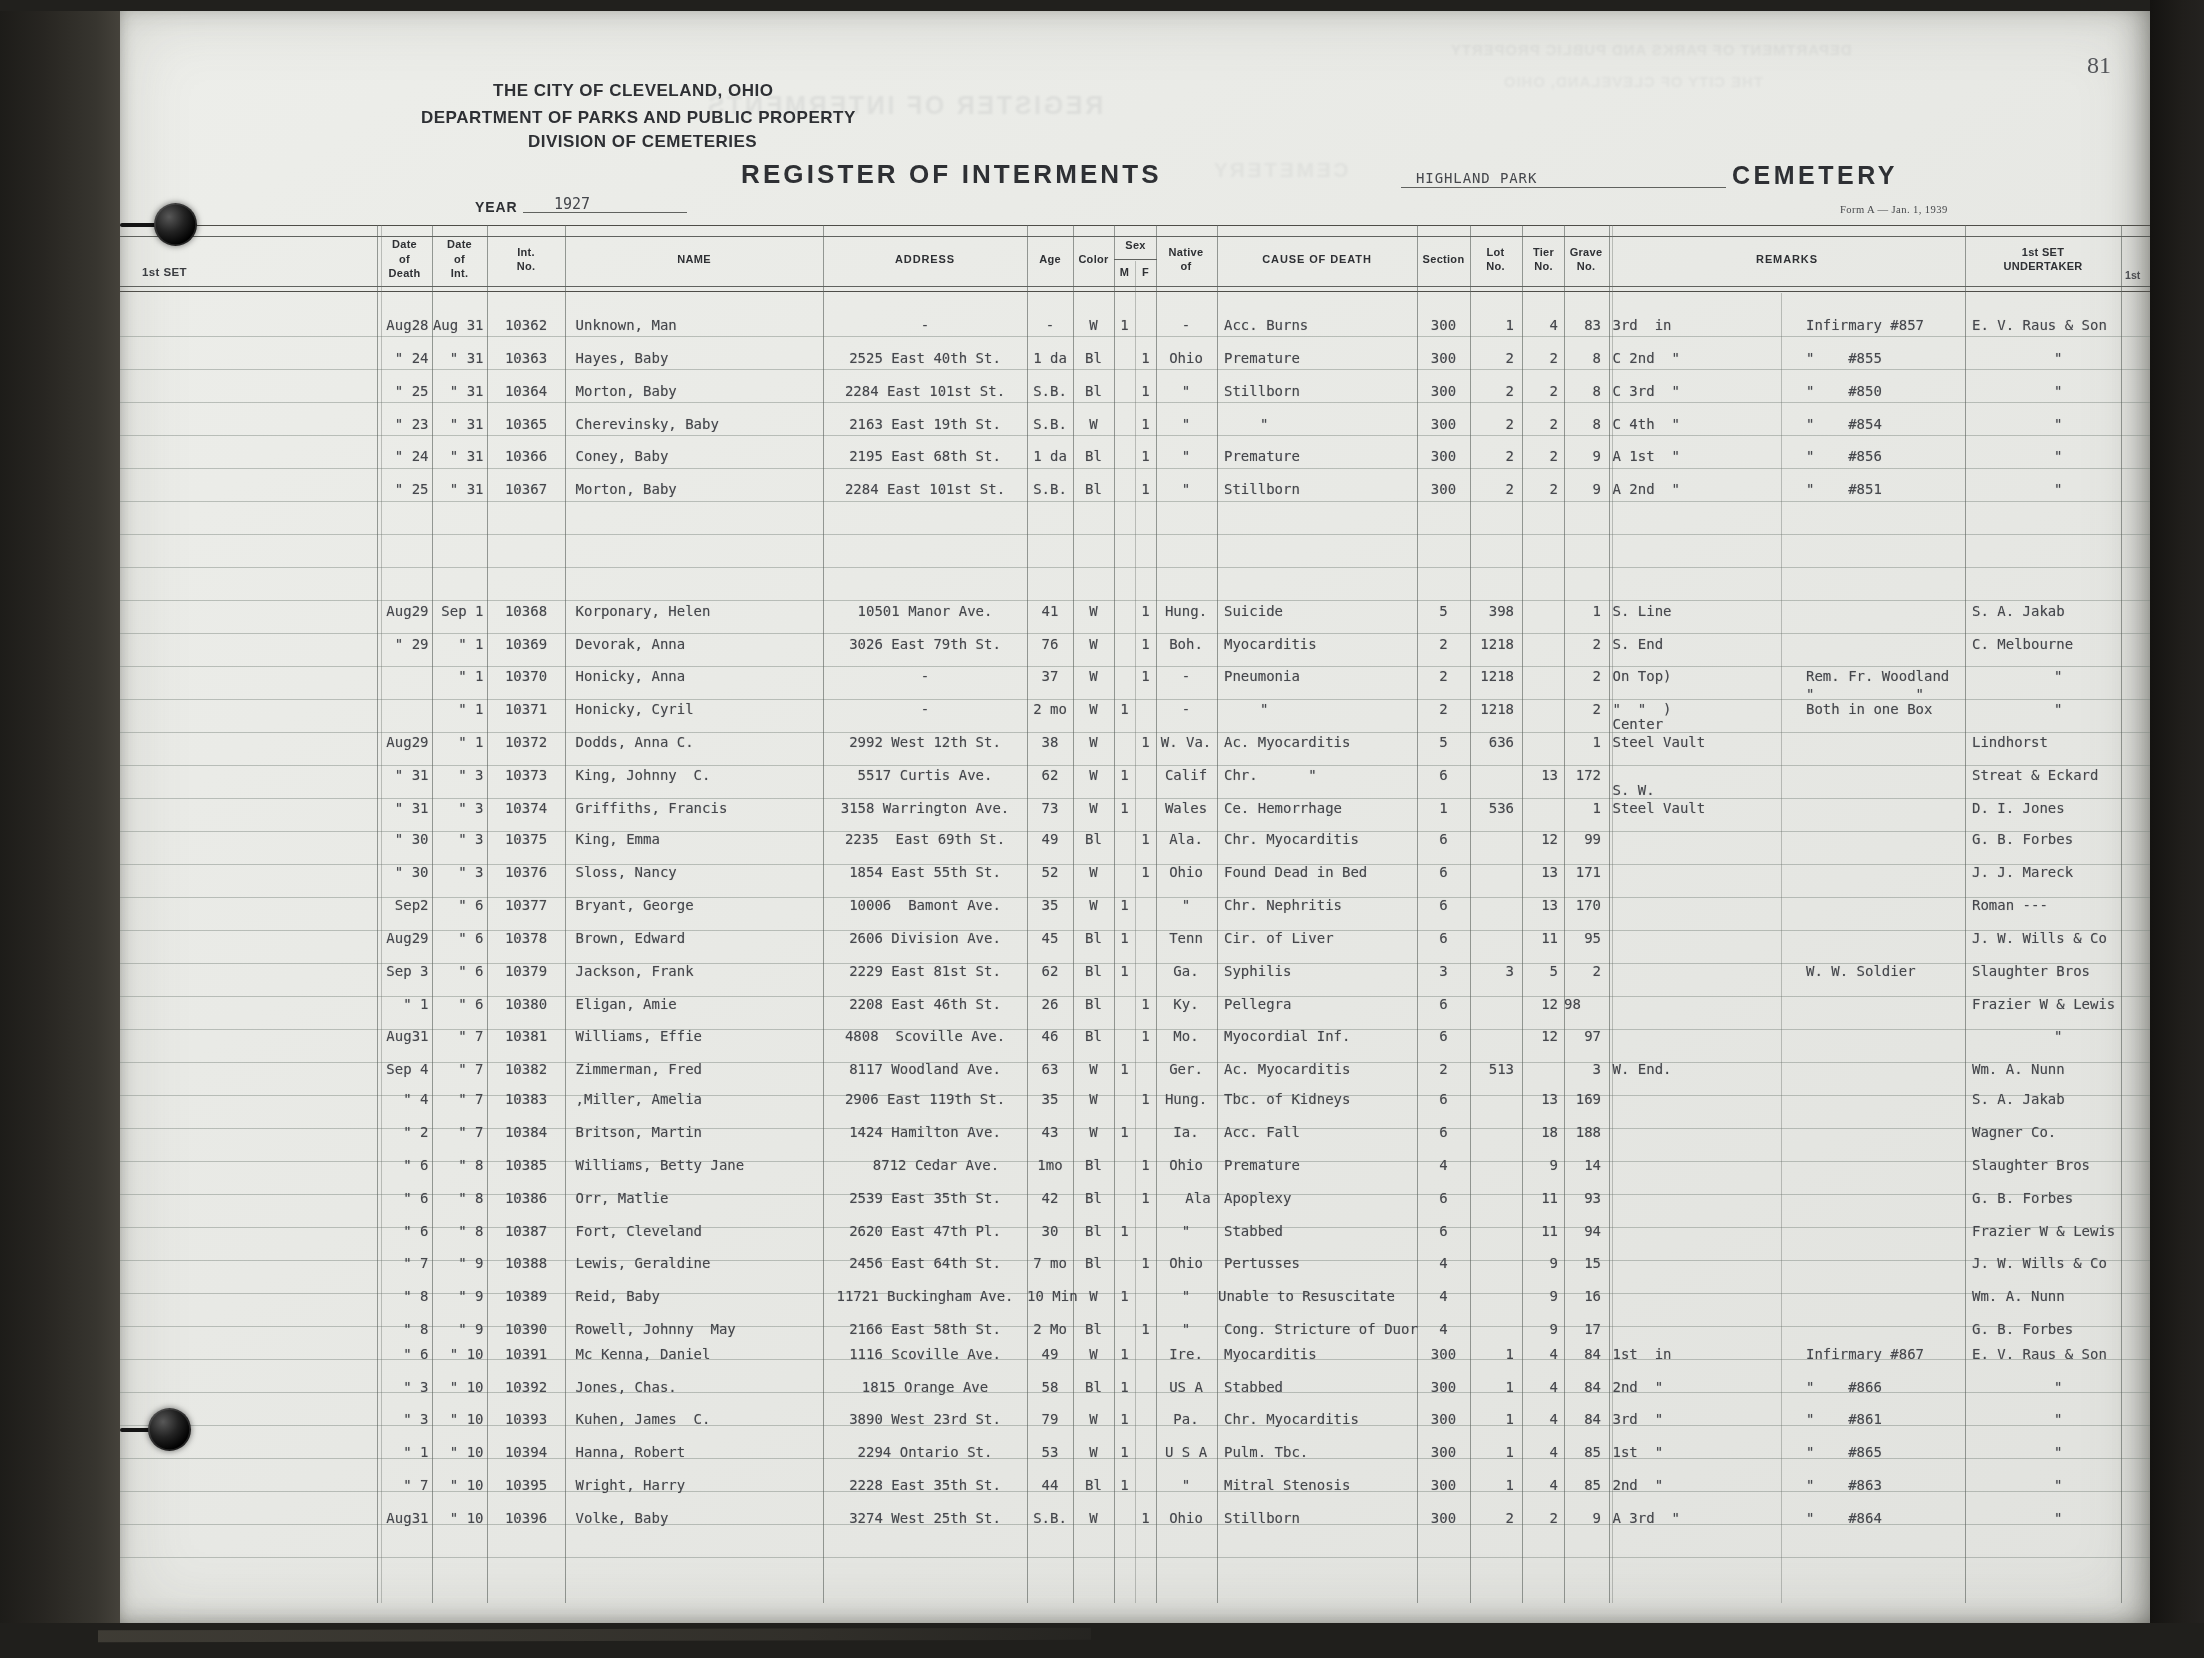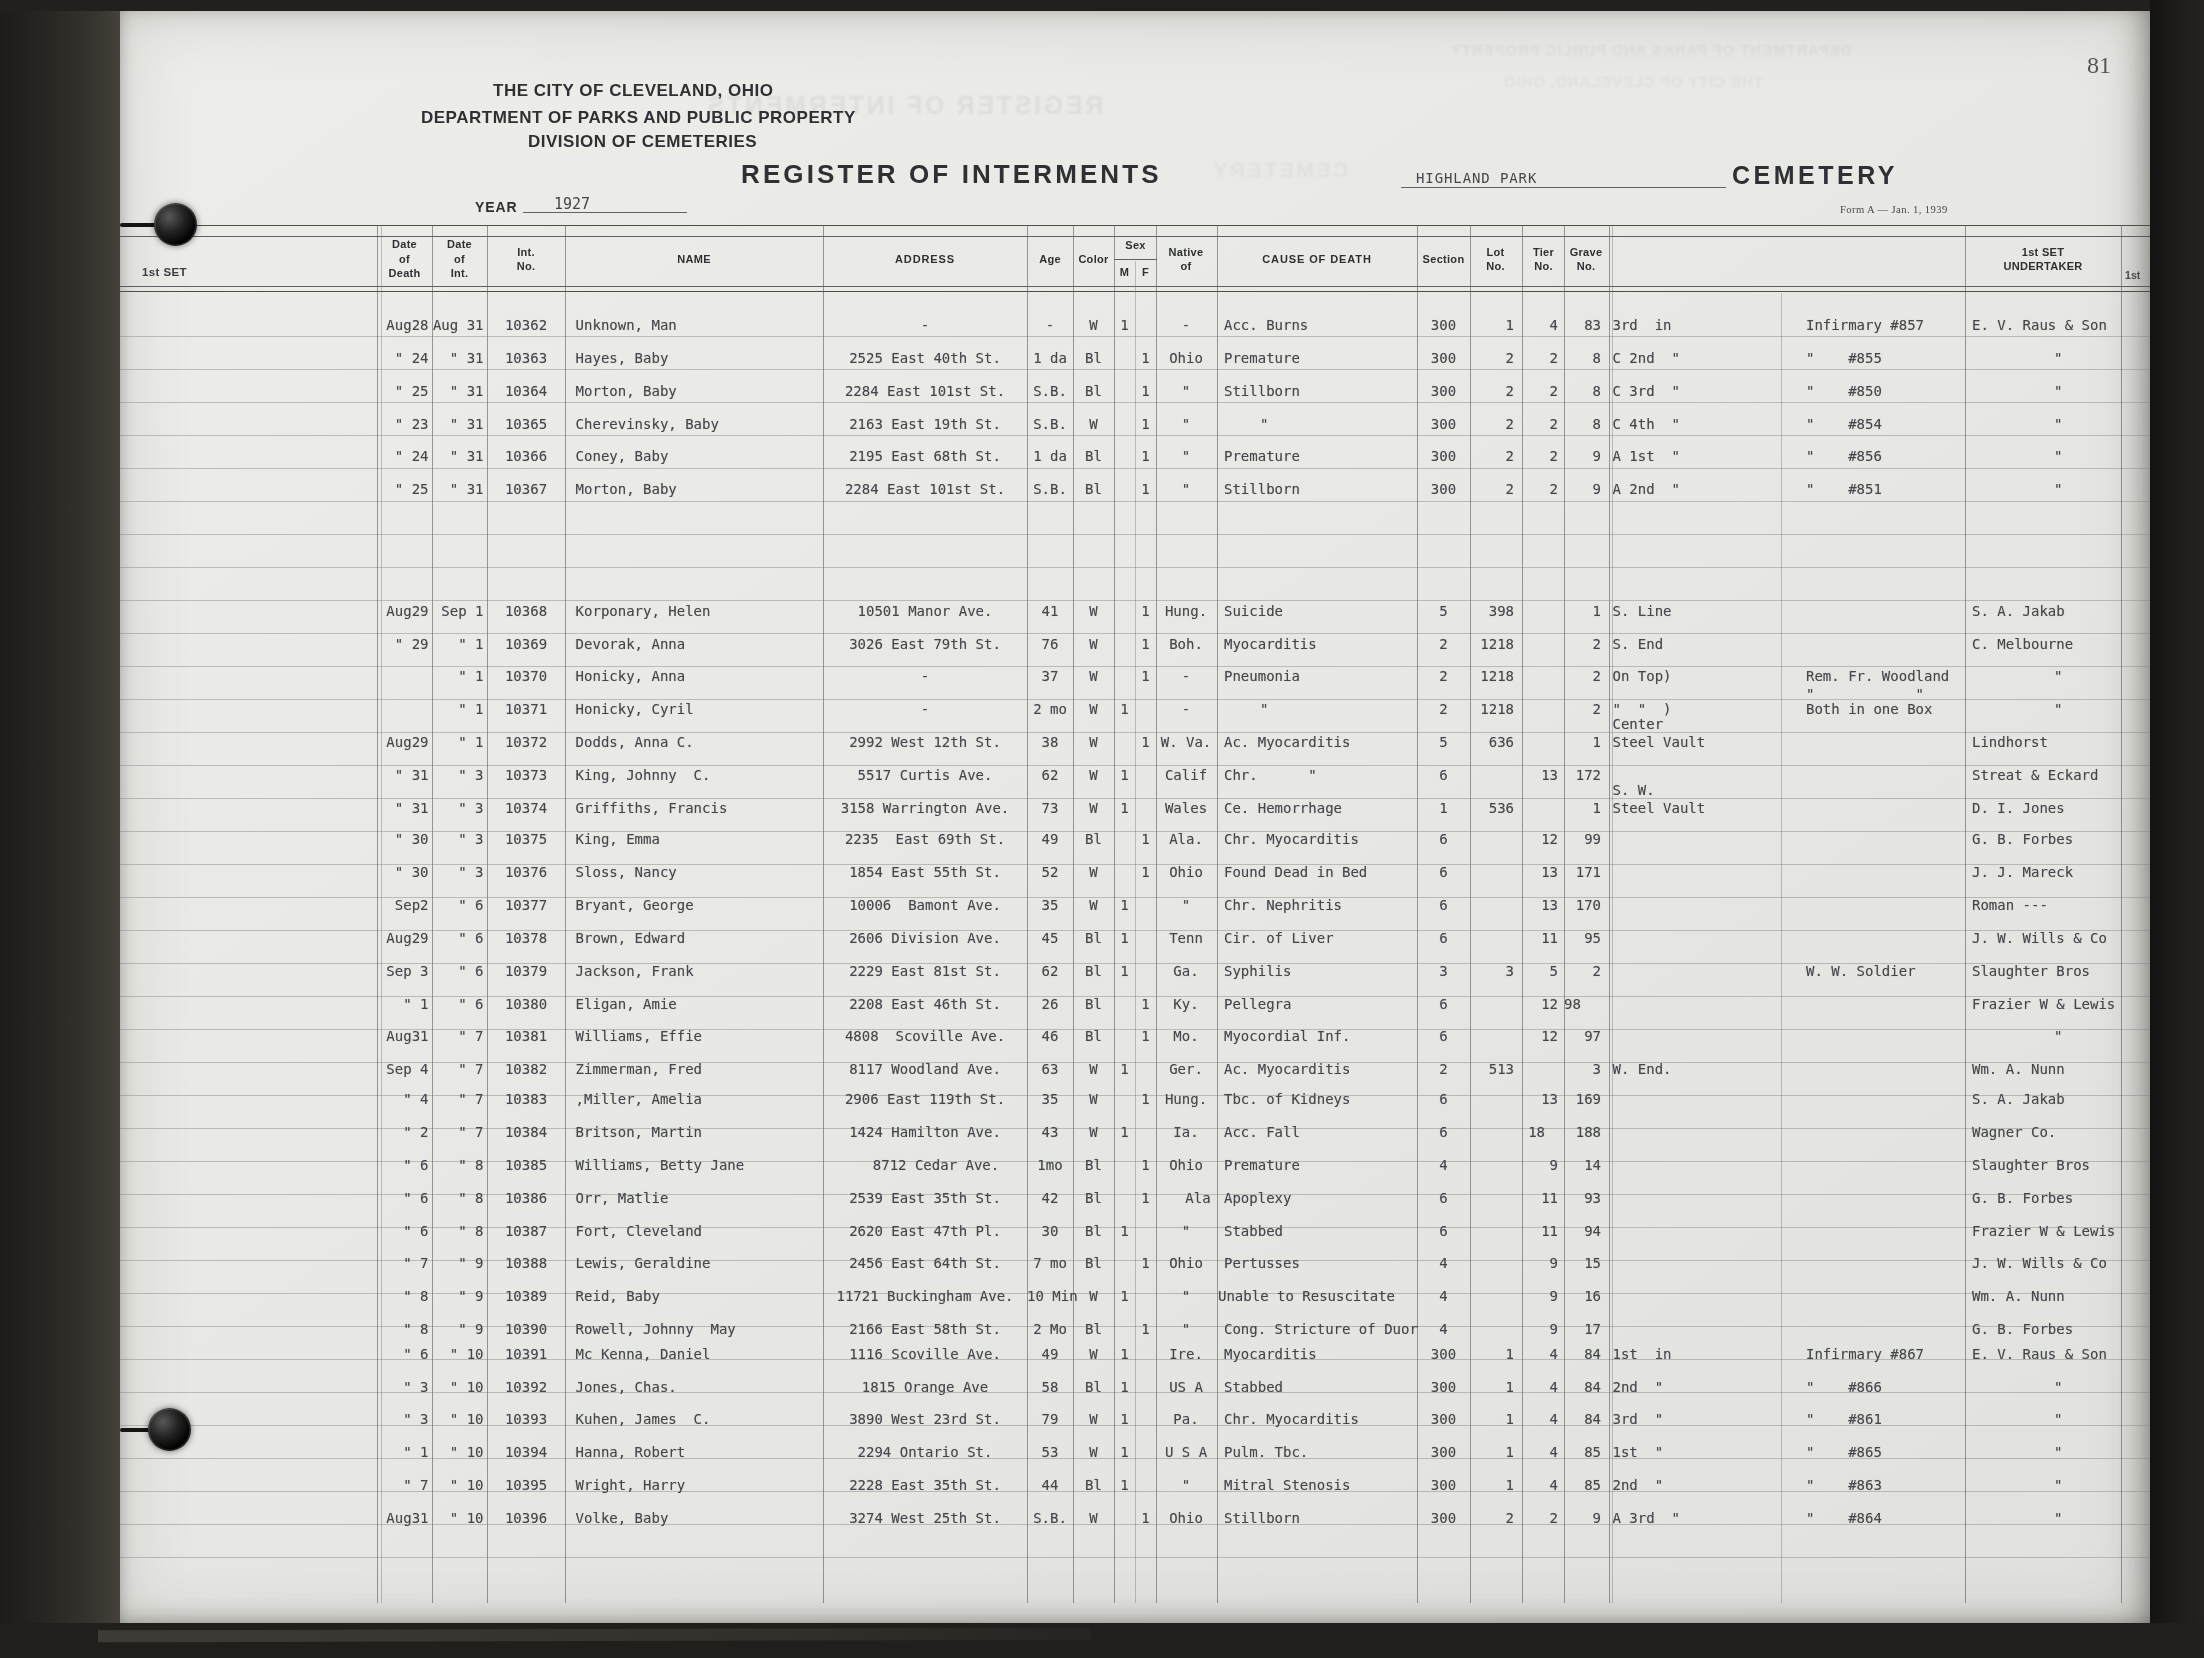--- a/index.html
+++ b/index.html
@@ -117,20 +117,21 @@
         <div class="hcell" style="left: 1036px; width: 60px; top: 222px; height: 53px;">Native
 of</div>
         <div class="hcell" style="left: 1097px; width: 200px; top: 222px; height: 53px; letter-spacing: 0.9px;">CAUSE OF DEATH</div>
         <div class="hcell" style="left: 1297px; width: 53px; top: 222px; height: 53px;">Section</div>
         <div class="hcell" style="left: 1350px; width: 51px; top: 222px; height: 53px;">Lot
 No.</div>
         <div class="hcell" style="left: 1402px; width: 43px; top: 222px; height: 53px;">Tier
 No.</div>
         <div class="hcell" style="left: 1444px; width: 44px; top: 222px; height: 53px;">Grave
 No.</div>
+        <div class="hcell" style="left: 1489px; width: 356px; top: 222px; height: 53px; letter-spacing: 0.9px;">REMARKS</div>
         <div class="hcell" style="left: 1845px; width: 156px; top: 222px; height: 53px;">1st SET
 UNDERTAKER</div>
         <div class="row" style="top: 303px;">
           <div class="cell" style="left: 257px; width: 55px; text-align: right; padding-right: 3.5px; box-sizing: border-box;">Aug28</div>
           <div class="cell" style="left: 312px; width: 55px; text-align: right; padding-right: 3.5px; box-sizing: border-box;">Aug 31</div>
           <div class="cell" style="left: 367px; width: 78px; text-align: center; box-sizing: border-box;">10362</div>
           <div class="cell" style="left: 445px; width: 258px; text-align: left; padding-left: 10.6px; box-sizing: border-box;">Unknown, Man</div>
           <div class="cell" style="left: 703px; width: 204px; text-align: center; box-sizing: border-box;">-</div>
           <div class="cell" style="left: 907px; width: 46px; text-align: center; box-sizing: border-box;">-</div>
           <div class="cell" style="left: 953px; width: 41px; text-align: center; box-sizing: border-box;">W</div>
@@ -511,21 +512,21 @@
           <div class="cell" style="left: 257px; width: 55px; text-align: right; padding-right: 3.5px; box-sizing: border-box;">" 2</div>
           <div class="cell" style="left: 312px; width: 55px; text-align: right; padding-right: 3.5px; box-sizing: border-box;">" 7</div>
           <div class="cell" style="left: 367px; width: 78px; text-align: center; box-sizing: border-box;">10384</div>
           <div class="cell" style="left: 445px; width: 258px; text-align: left; padding-left: 10.6px; box-sizing: border-box;">Britson, Martin</div>
           <div class="cell" style="left: 703px; width: 204px; text-align: center; box-sizing: border-box;">1424 Hamilton Ave.</div>
           <div class="cell" style="left: 907px; width: 46px; text-align: center; box-sizing: border-box;">43</div>
           <div class="cell" style="left: 953px; width: 41px; text-align: center; box-sizing: border-box;">W</div>
           <div class="cell" style="left: 1036px; width: 60px; text-align: center; box-sizing: border-box;">Ia.</div>
           <div class="cell" style="left: 1097px; width: 200px; text-align: left; padding-left: 7px; box-sizing: border-box;">Acc. Fall</div>
           <div class="cell" style="left: 1297px; width: 53px; text-align: center; box-sizing: border-box;">6</div>
-          <div class="cell" style="left: 1402px; width: 43px; text-align: right; padding-right: 20px; box-sizing: border-box;">18</div>
+          <div class="cell" style="left: 1402px; width: 43px; text-align: right; padding-right: 7px; box-sizing: border-box;">18</div>
           <div class="cell" style="left: 1444px; width: 44px; text-align: right; padding-right: 7px; box-sizing: border-box;">188</div>
           <div class="cell" style="left: 1845px; width: 156px; text-align: left; padding-left: 7px; box-sizing: border-box;">Wagner Co.</div>
           <div class="cell" style="left: 994px; width: 21px; text-align: center;">1</div>
         </div>
         <div class="row" style="top: 1143px;">
           <div class="cell" style="left: 257px; width: 55px; text-align: right; padding-right: 3.5px; box-sizing: border-box;">" 6</div>
           <div class="cell" style="left: 312px; width: 55px; text-align: right; padding-right: 3.5px; box-sizing: border-box;">" 8</div>
           <div class="cell" style="left: 367px; width: 78px; text-align: center; box-sizing: border-box;">10385</div>
           <div class="cell" style="left: 445px; width: 258px; text-align: left; padding-left: 10.6px; box-sizing: border-box;">Williams, Betty Jane</div>
           <div class="cell" style="left: 714px; width: 204px; text-align: center; box-sizing: border-box;">8712 Cedar Ave.</div>

